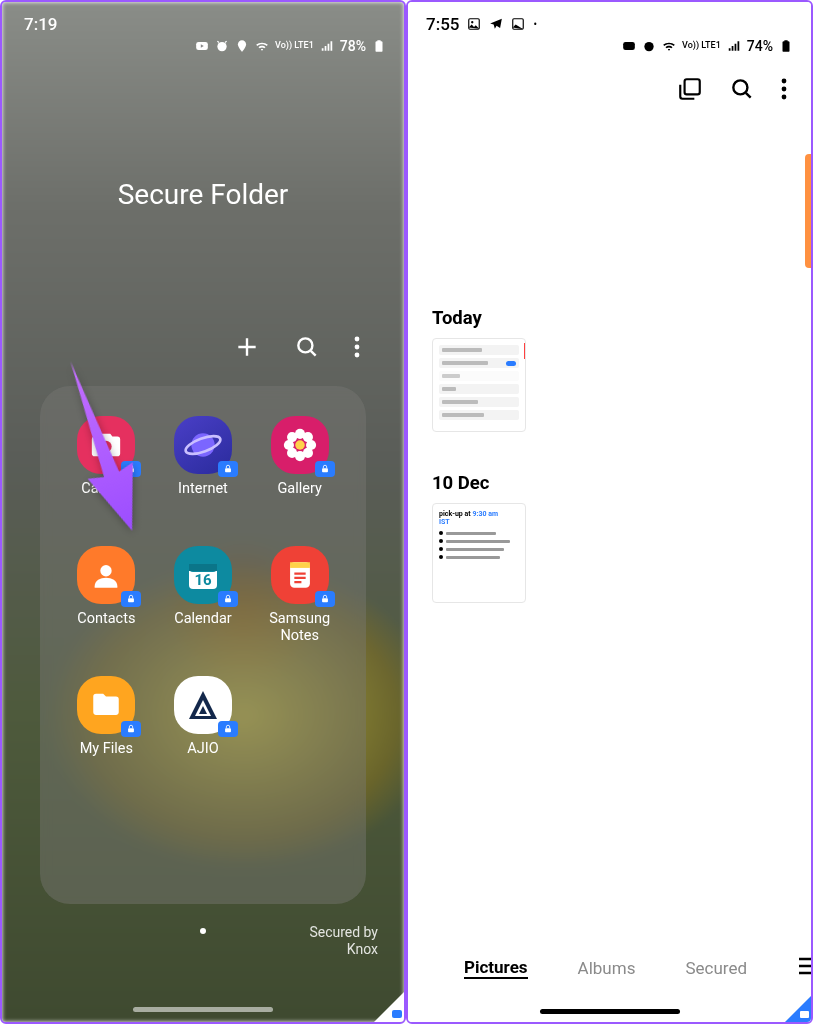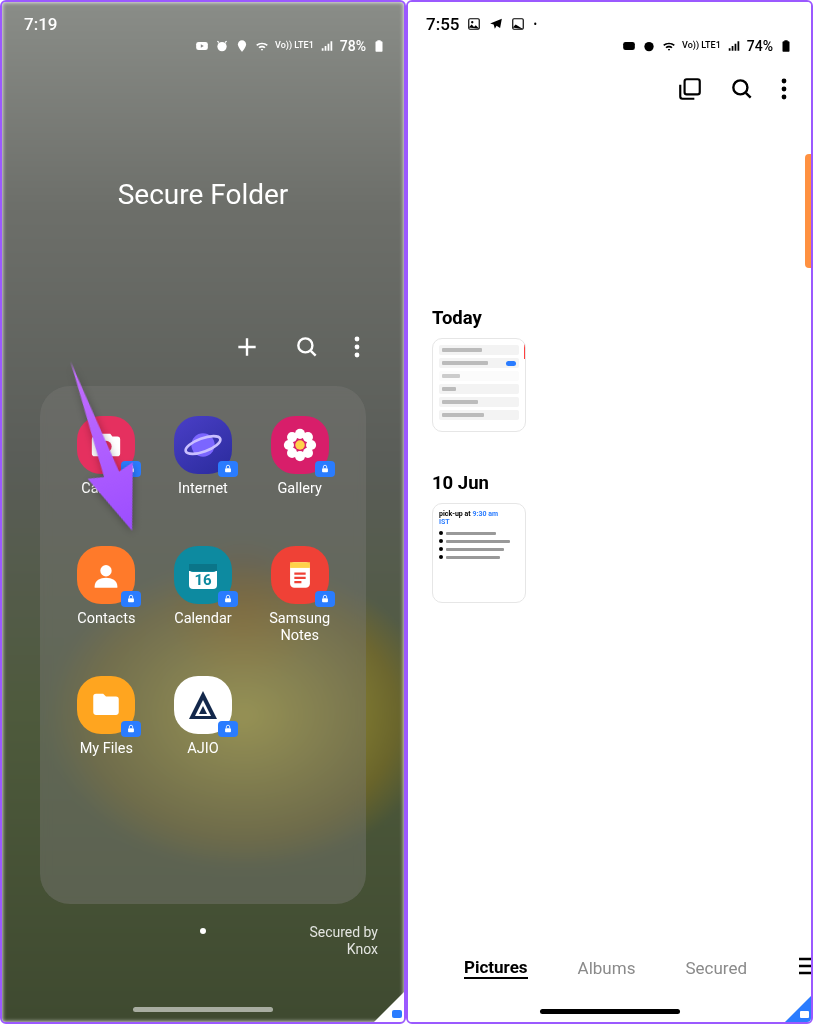--- a/index.html
+++ b/index.html
@@ -67,21 +67,21 @@
   .notice-btns button { background: none; border: none; font-size: 17px; font-weight: 600; color: #000; cursor: pointer; }
 
   .accent-bar { position: absolute; top: 152px; right: 0; width: 6px; height: 114px;
     background: #ff9140; border-radius: 4px 0 0 4px; z-index: 6; }
 
   .section-lbl { font-size: 18.5px; font-weight: 700; color: #000; }
   .sec-today  { position: absolute; top: 305px; left: 24px; }
   .sec-aug    { position: absolute; top: 470px; left: 24px; }
 
   .thumb { position: absolute; left: 24px; width: 94px; border: 1px solid #e6e6e6; background: #fff;
-    border-radius: 10px; overflow: hidden; cursor: pointer; }
+    border-radius: 4px; overflow: hidden; cursor: pointer; }
   .thumb.t1 { top: 336px; height: 94px; padding: 6px; }
   .thumb.t1 .row { height: 10px; margin-bottom: 3px; background: #f3f3f3; border-radius: 2px; display:flex; justify-content:space-between; align-items:center; padding:0 3px;}
   .thumb.t1 .row .txt { width: 46px; height: 4px; background:#bbb; border-radius:1px;}
   .thumb.t1 .row .sw { width:10px; height:5px; background:#2a7cff; border-radius:3px;}
   .thumb.t1 .redbar{position:absolute; top:4px; right:-1px; width:2px; height:16px; background:#ff4040;}
 
   .thumb.t2 { top: 501px; height: 100px; padding: 6px 6px; }
   .thumb.t2 .hdr { font-size: 7px; font-weight:700; color:#000;}
   .thumb.t2 .hdr .blue{ color:#2a7cff; }
   .thumb.t2 .bullets{ margin-top:5px; }
@@ -394,21 +394,21 @@
         <span class="txt" style="width:14px"></span>
       </div>
     <div class="row">
         <span class="txt" style="width:36px"></span>
       </div>
     <div class="row">
         <span class="txt" style="width:42px"></span>
       </div>
   </div>
 
-  <div class="section-lbl sec-aug">10 Jun</div>
+  <div class="section-lbl sec-aug">10 Dec</div>
   <div class="thumb t2">
     <div class="hdr">
       <span>pick-up at </span><span class="blue">9:30 am</span>
       <div class="blue">IST</div>
     </div>
     <div class="bullets">
       <div class="b">
           <span class="dot"></span>
           <span class="ln" style="width:50px"></span>
         </div>

